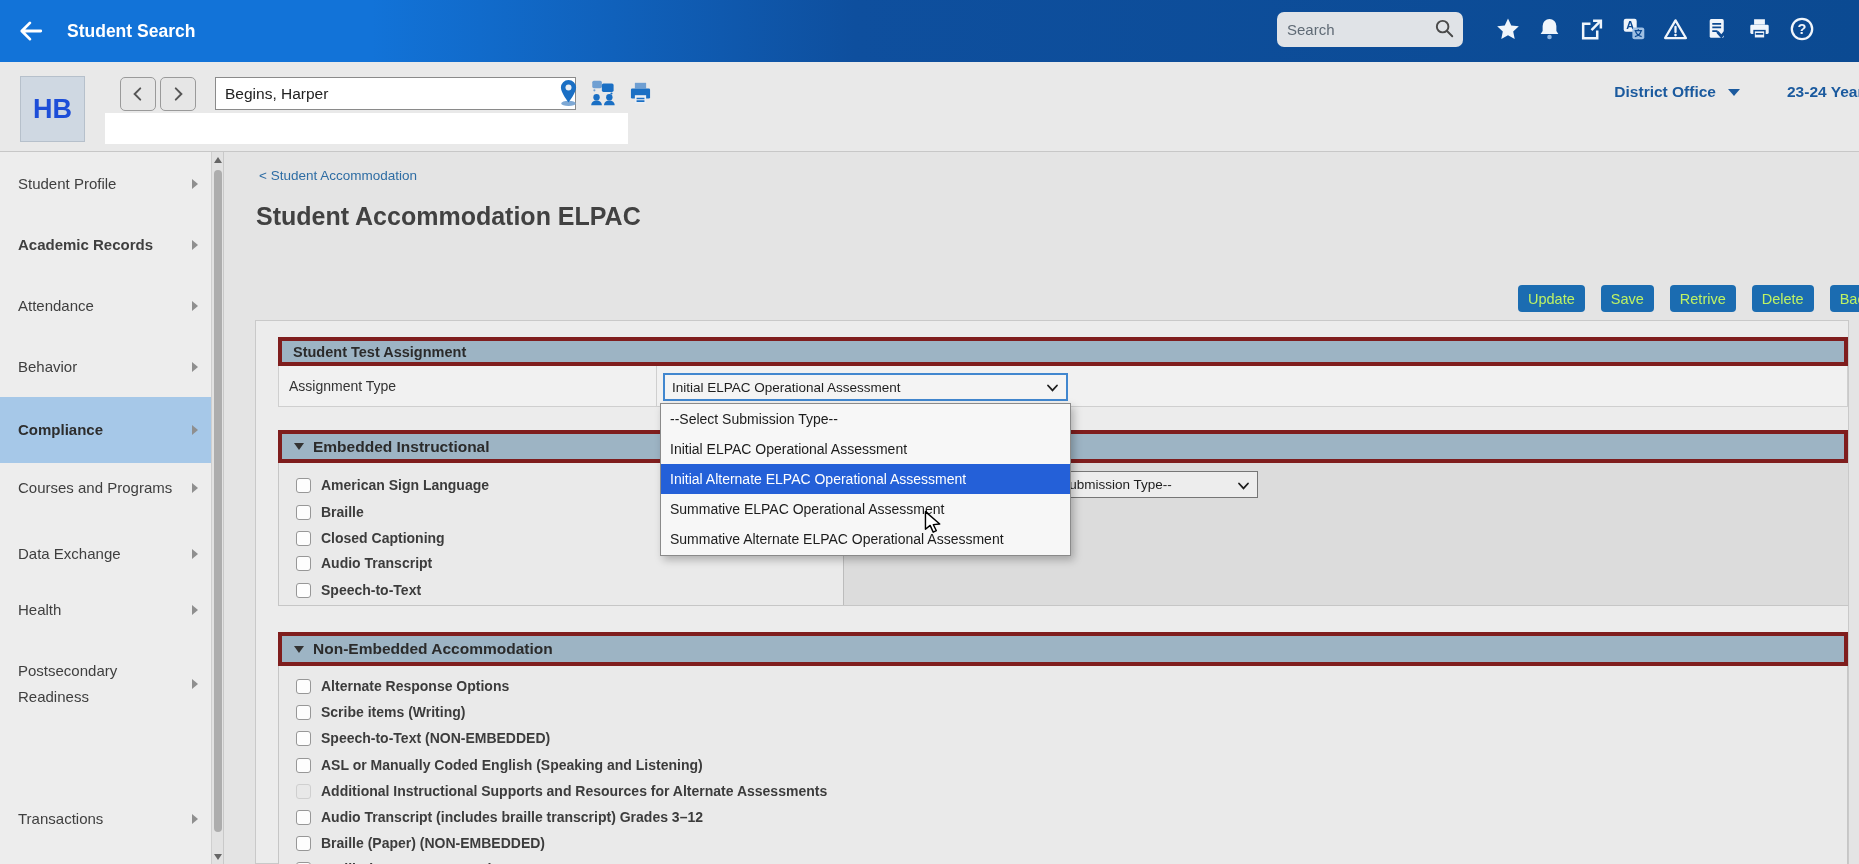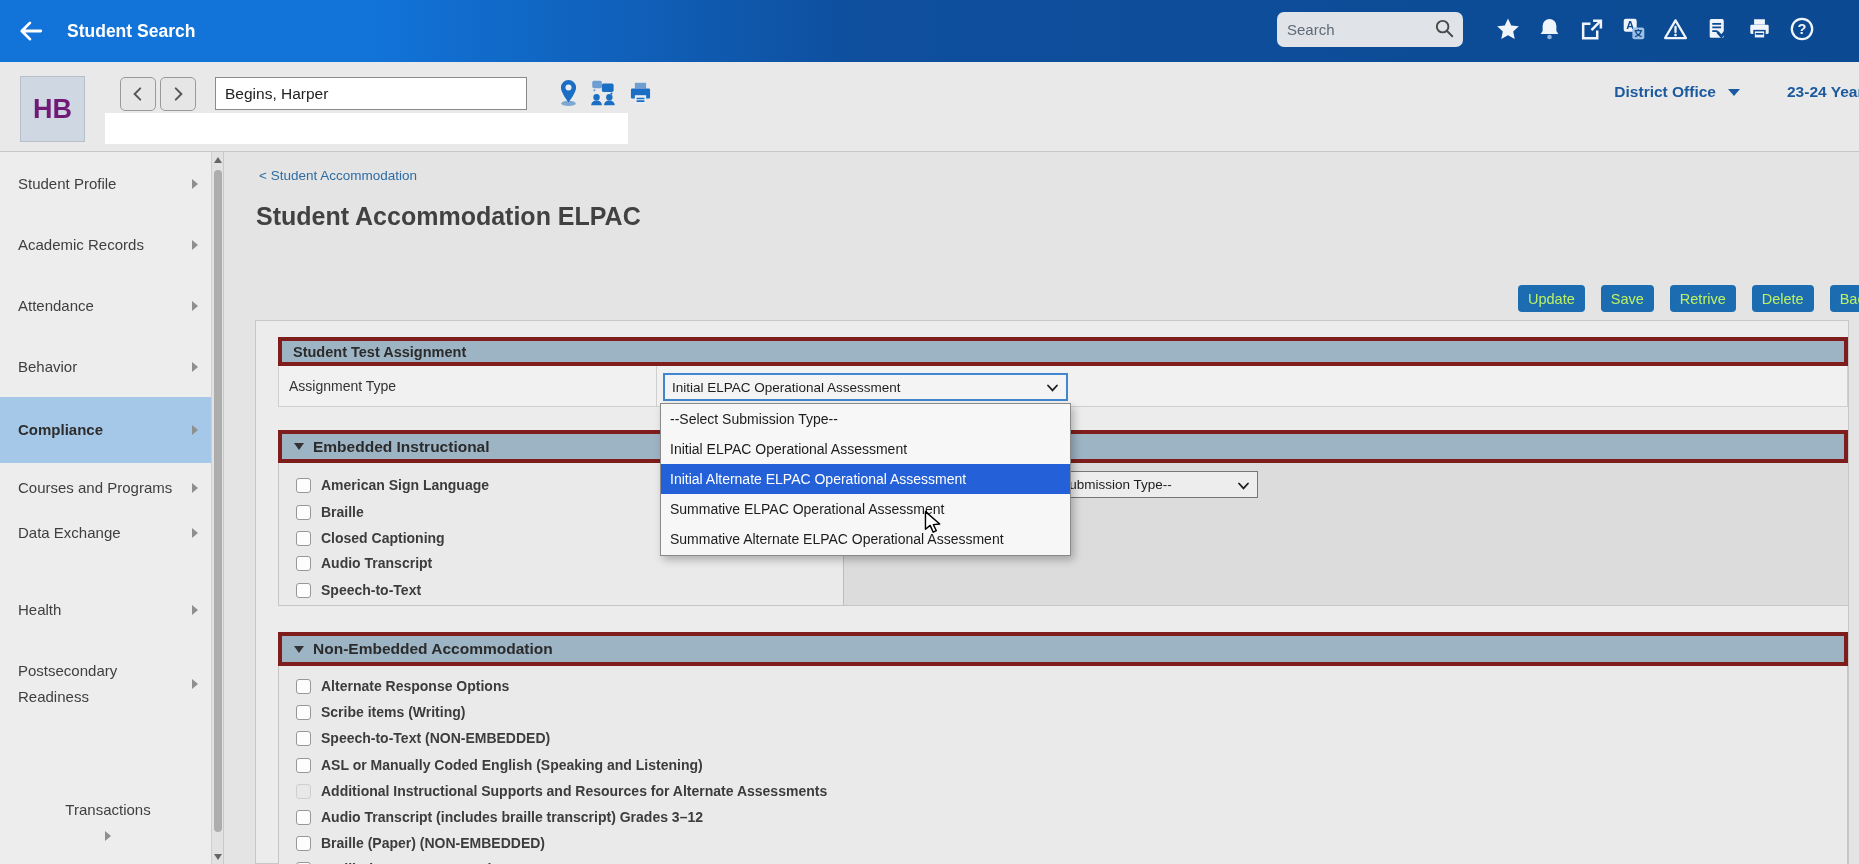--- a/index.html
+++ b/index.html
@@ -28,28 +28,28 @@
   }
   .tb-search input::placeholder { color:#5f6a75; }
   .tb-icons { position:absolute; left:1494px; top:14px; display:flex; gap:15px; }
   .tb-icon { width:27px; height:30px; display:flex; align-items:center; justify-content:center; cursor:pointer; }
 
   
   .st-header { position:absolute; left:0; top:62px; width:1859px; height:90px; background:#e9e9e9; border-bottom:1px solid #c7c7c7; }
   .avatar {
     position:absolute; left:20px; top:76px; width:65px; height:66px;
     background:#cfd8e2; border:1px solid #b6c0cb; display:flex; align-items:center; justify-content:center;
-    color:#701a75; font-weight:bold; font-size:27px;
+    color:#1d4ed8; font-weight:bold; font-size:27px;
   }
   .navbtn {
     position:absolute; top:77px; width:36px; height:34px; background:#e6e6e6;
     border:1px solid #9a9a9a; border-radius:5px; display:flex; align-items:center; justify-content:center; cursor:pointer;
   }
   .name-input {
-    position:absolute; left:215px; top:77px; width:312px; height:33px;
+    position:absolute; left:215px; top:77px; width:361px; height:33px;
     background:#ffffff; border:1px solid #8a8a8a; font-family:inherit; font-size:15.5px; color:#222; padding:0 9px; outline:none;
   }
   .white-strip { position:absolute; left:105px; top:113px; width:523px; height:31px; background:#ffffff; }
   .hd-icon { position:absolute; top:78px; width:32px; height:30px; display:flex; align-items:center; justify-content:center; cursor:pointer; }
   .school-sel { position:absolute; left:1560px; top:80px; width:180px; height:24px; display:flex; align-items:center; justify-content:flex-end; gap:12px; cursor:pointer; color:#1b5a9e; font-size:15.5px; font-weight:bold; }
   .caret-down { width:0; height:0; border-left:6px solid transparent; border-right:6px solid transparent; border-top:7px solid #1b5a9e; }
   .year-label { position:absolute; left:1787px; top:80px; height:24px; display:flex; align-items:center; color:#1b5a9e; font-size:15.5px; font-weight:bold; white-space:nowrap; cursor:pointer; }
 
   
   .sidebar { position:absolute; left:0; top:152px; width:224px; height:712px; background:#ededed; border-right:1px solid #c9c9c9; }
@@ -245,53 +245,53 @@
     <span>District Office</span>
     <span class="caret-down"></span>
   </div>
   <div class="year-label">23-24 Year</div>
 
   <div class="sidebar">
     <div class="sbitem" style="top:10px;">
         <span class="lbl">Student Profile</span>
         <span class="tri-right"></span>
       </div>
-    <div class="sbitem" style="top:71px;">
+    <div class="sbitem" style="top:71px;font-weight:bold;">
         <span class="lbl">Academic Records</span>
         <span class="tri-right"></span>
       </div>
     <div class="sbitem" style="top:132px;">
         <span class="lbl">Attendance</span>
         <span class="tri-right"></span>
       </div>
     <div class="sbitem" style="top:193px;">
         <span class="lbl">Behavior</span>
         <span class="tri-right"></span>
       </div>
     <div class="sbitem active" style="top:245px;">
         <span class="lbl">Compliance</span>
         <span class="tri-right"></span>
       </div>
     <div class="sbitem" style="top:314px;">
         <span class="lbl">Courses and Programs</span>
         <span class="tri-right"></span>
       </div>
-    <div class="sbitem" style="top:359px;">
+    <div class="sbitem" style="top:380px;">
         <span class="lbl">Data Exchange</span>
         <span class="tri-right"></span>
       </div>
     <div class="sbitem" style="top:436px;">
         <span class="lbl">Health</span>
         <span class="tri-right"></span>
       </div>
     <div class="sbitem two-line" style="top:503px;">
         <span class="lbl" style="width:150px;">Postsecondary Readiness</span>
         <span class="tri-right"></span>
       </div>
-    <div class="sbitem" style="top:645px;flex-direction:column;">
+    <div class="sbitem" style="top:645px;">
         <span class="lbl">Transactions</span>
         <span class="tri-right"></span>
       </div>
     <div class="sb-scroll">
       <span class="tri-up-s"></span>
       <span class="sb-thumb"></span>
       <span class="tri-dn-s"></span>
     </div>
   </div>
 

